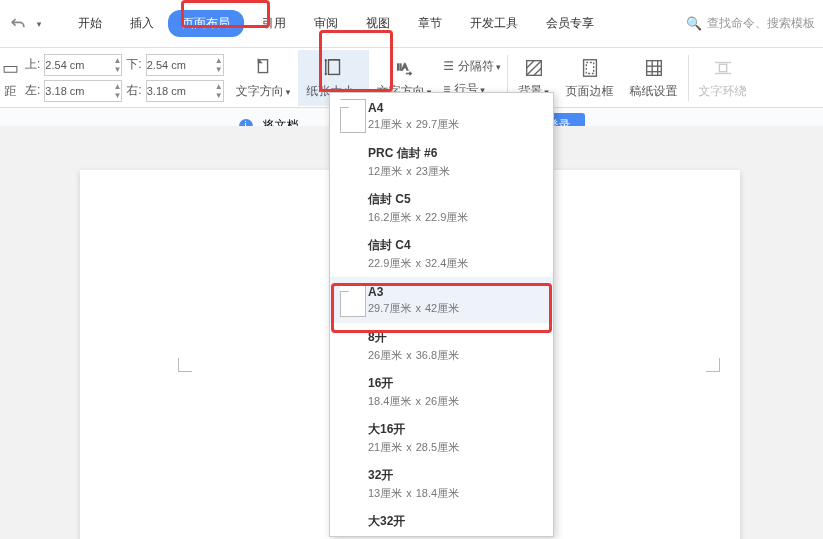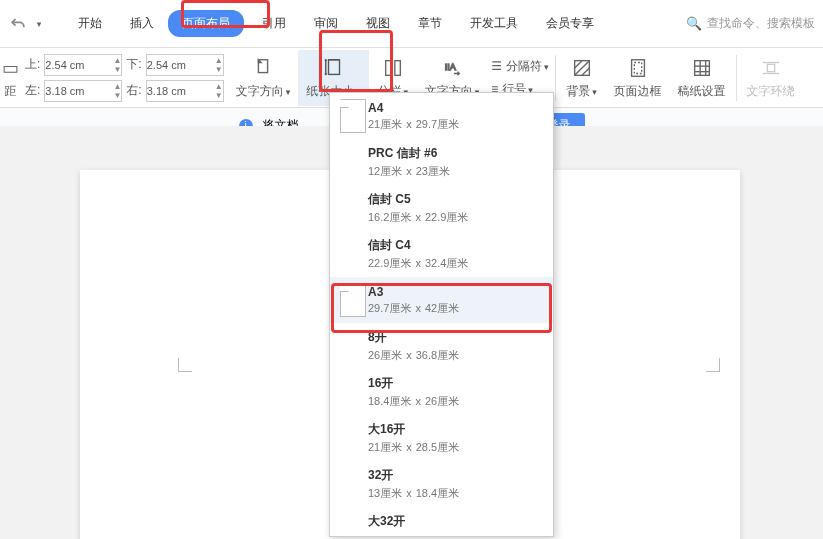--- a/index.html
+++ b/index.html
@@ -121,29 +121,20 @@
           <rect x="6" y="3" width="12" height="16"></rect>
           <line x1="6" y1="3" x2="18" y2="3"></line>
           <line x1="3" y1="3" x2="3" y2="19"></line>
           <polyline points="2,4 3,3 4,4"></polyline>
           <polyline points="2,18 3,19 4,18"></polyline>
         </svg>
     </span>
     <span class="dd-arrow">纸张大小</span>
   </div>
 
-  <div class="rb-btn">
-    <span class="ic">
-      <svg class="svg-ic" viewBox="0 0 24 24" fill="none" stroke="#666" stroke-width="1.5">
-          <rect x="4" y="4" width="6" height="16"></rect>
-          <rect x="14" y="4" width="6" height="16"></rect>
-        </svg>
-    </span>
-    <span class="dd-arrow">分栏</span>
-  </div>
 
   <div class="rb-btn">
     <span class="ic">
       <svg class="svg-ic" viewBox="0 0 24 24" fill="none" stroke="#666" stroke-width="1.5">
           <text x="4" y="14" font-size="10" fill="#666">IIA</text>
           <path d="M14 18 L20 18 M18 16 L20 18 L18 20"></path>
         </svg>
     </span>
     <span class="dd-arrow">文字方向</span>
   </div>

